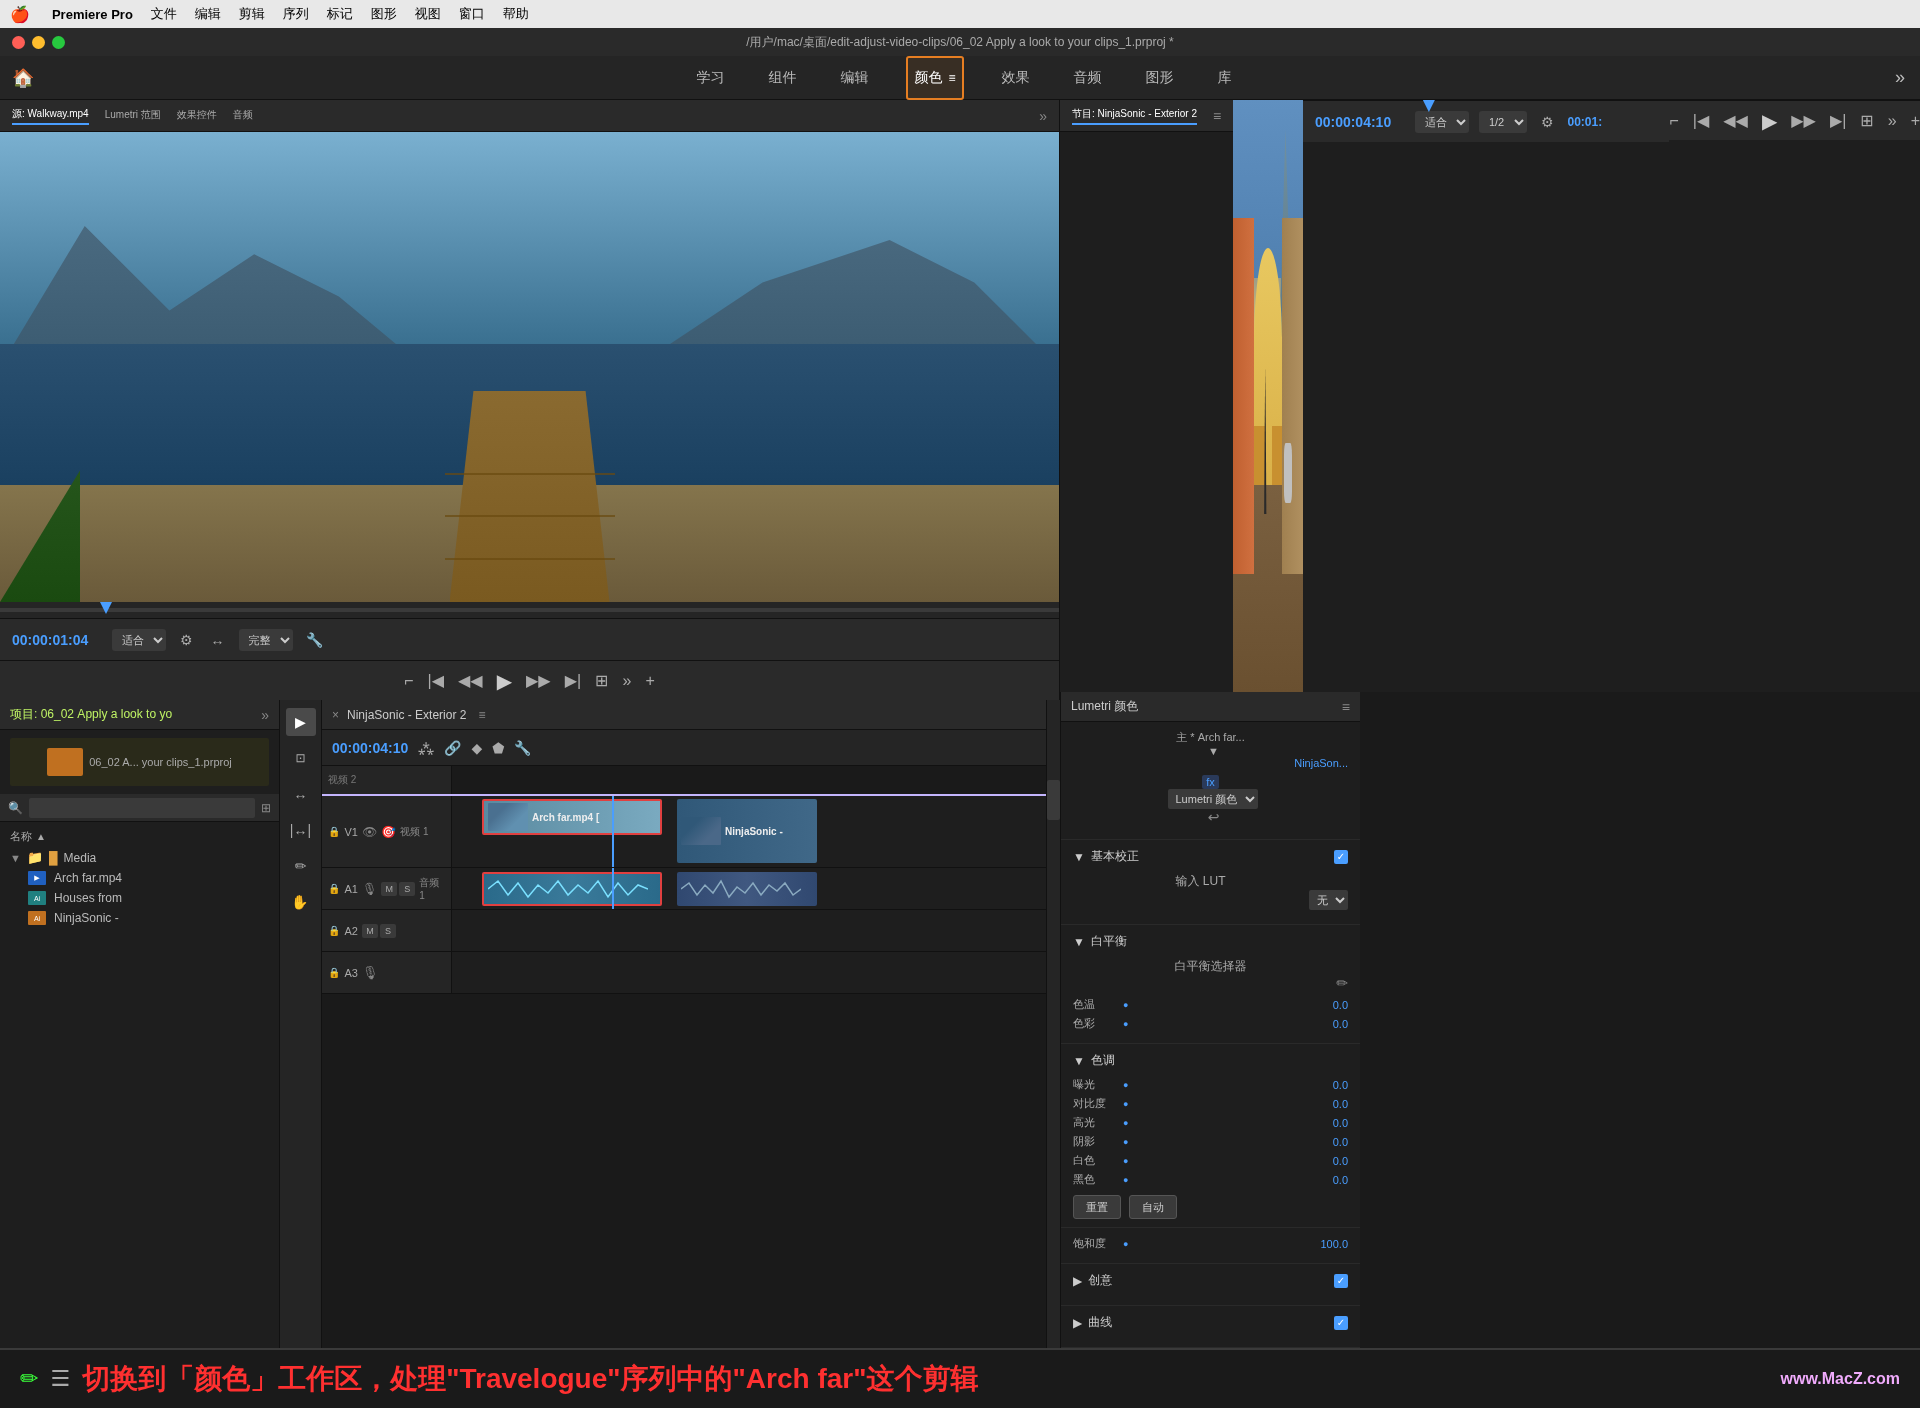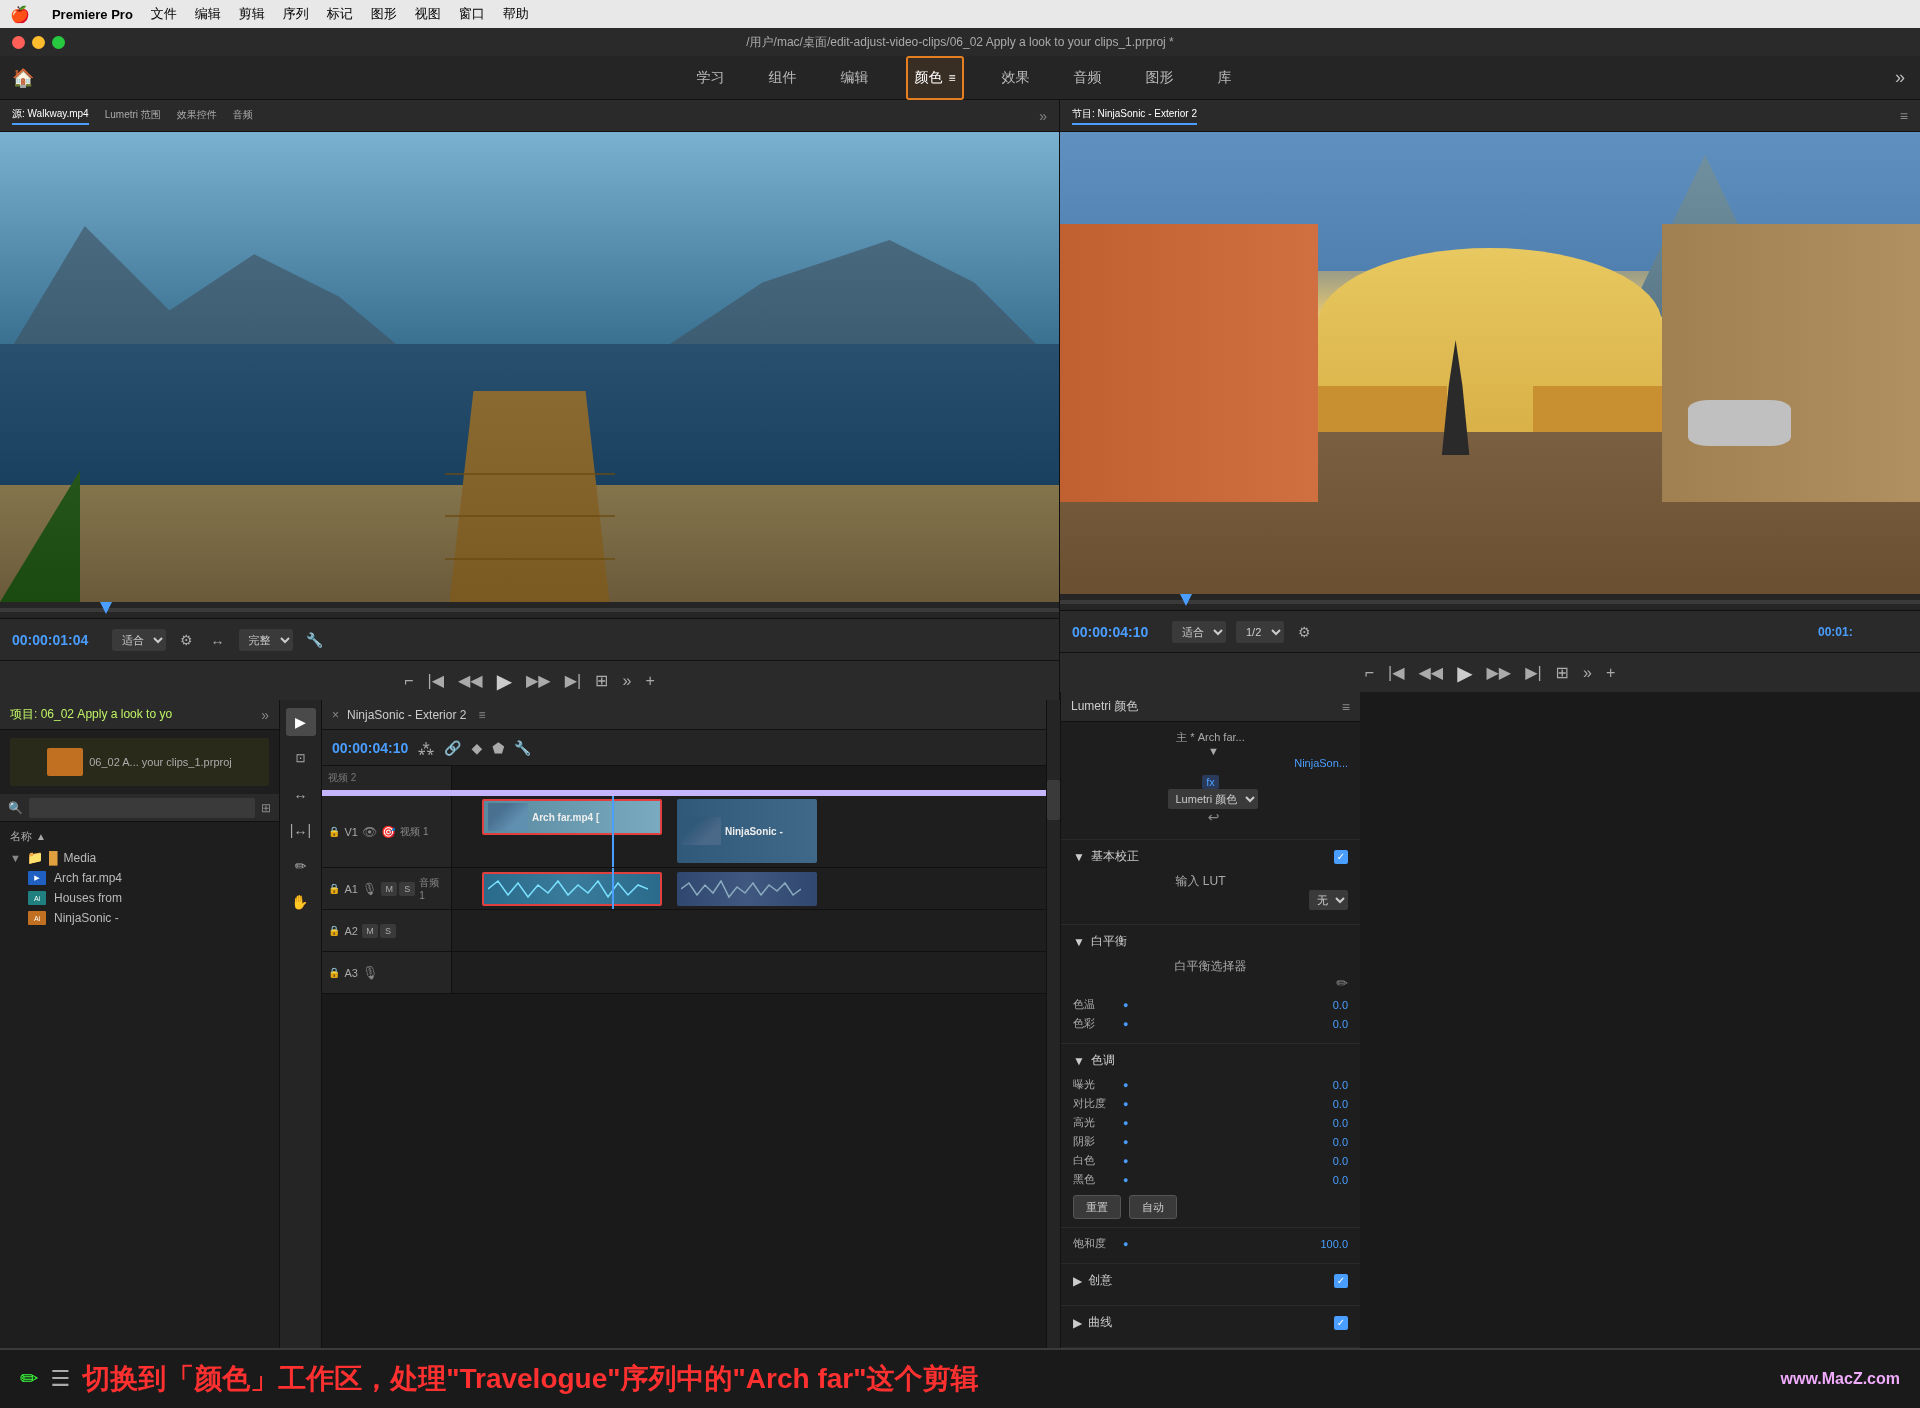--- a/index.html
+++ b/index.html
@@ -626,21 +626,21 @@
       border-radius: 2px;
       display: flex;
       align-items: center;
       justify-content: center;
       cursor: pointer;
     }
 
     .video2-row {
       height: 30px;
       display: flex;
-      border-bottom: 6px solid #c4b5fd;
+      border-bottom: 2px solid #c4b5fd;
     }
     .video2-controls {
       width: 130px;
       background: #252525;
       display: flex;
       align-items: center;
       padding: 0 6px;
       font-size: 10px;
       color: #777;
       border-right: 1px solid #111;
@@ -936,21 +936,21 @@
             <div style="width:100%;height:40px;background:#3a3a3a;border-radius:2px;margin-top:80px;"></div>
           </div>
         </div>
       </div>
 
     </div>
   </div>
 
   <div style="display:flex;flex-direction:column;flex:1;">
 
-    <div style="height:600px;display:flex;flex-direction:column;background:#1e1e1e;">
+    <div style="height:600px;display:flex;flex-direction:row;background:#1e1e1e;">
       <div class="monitor-tabs">
         <span class="monitor-tab active">节目: NinjaSonic - Exterior 2</span>
         <span class="monitor-tab-more">≡</span>
       </div>
       <div class="monitor-video">
 
         <div class="video-placeholder-arch">
 
           <div style="position:absolute;top:0;left:0;right:0;height:30%;background:linear-gradient(180deg,#6090c0 0%,#5080b0 100%);"></div>
 

